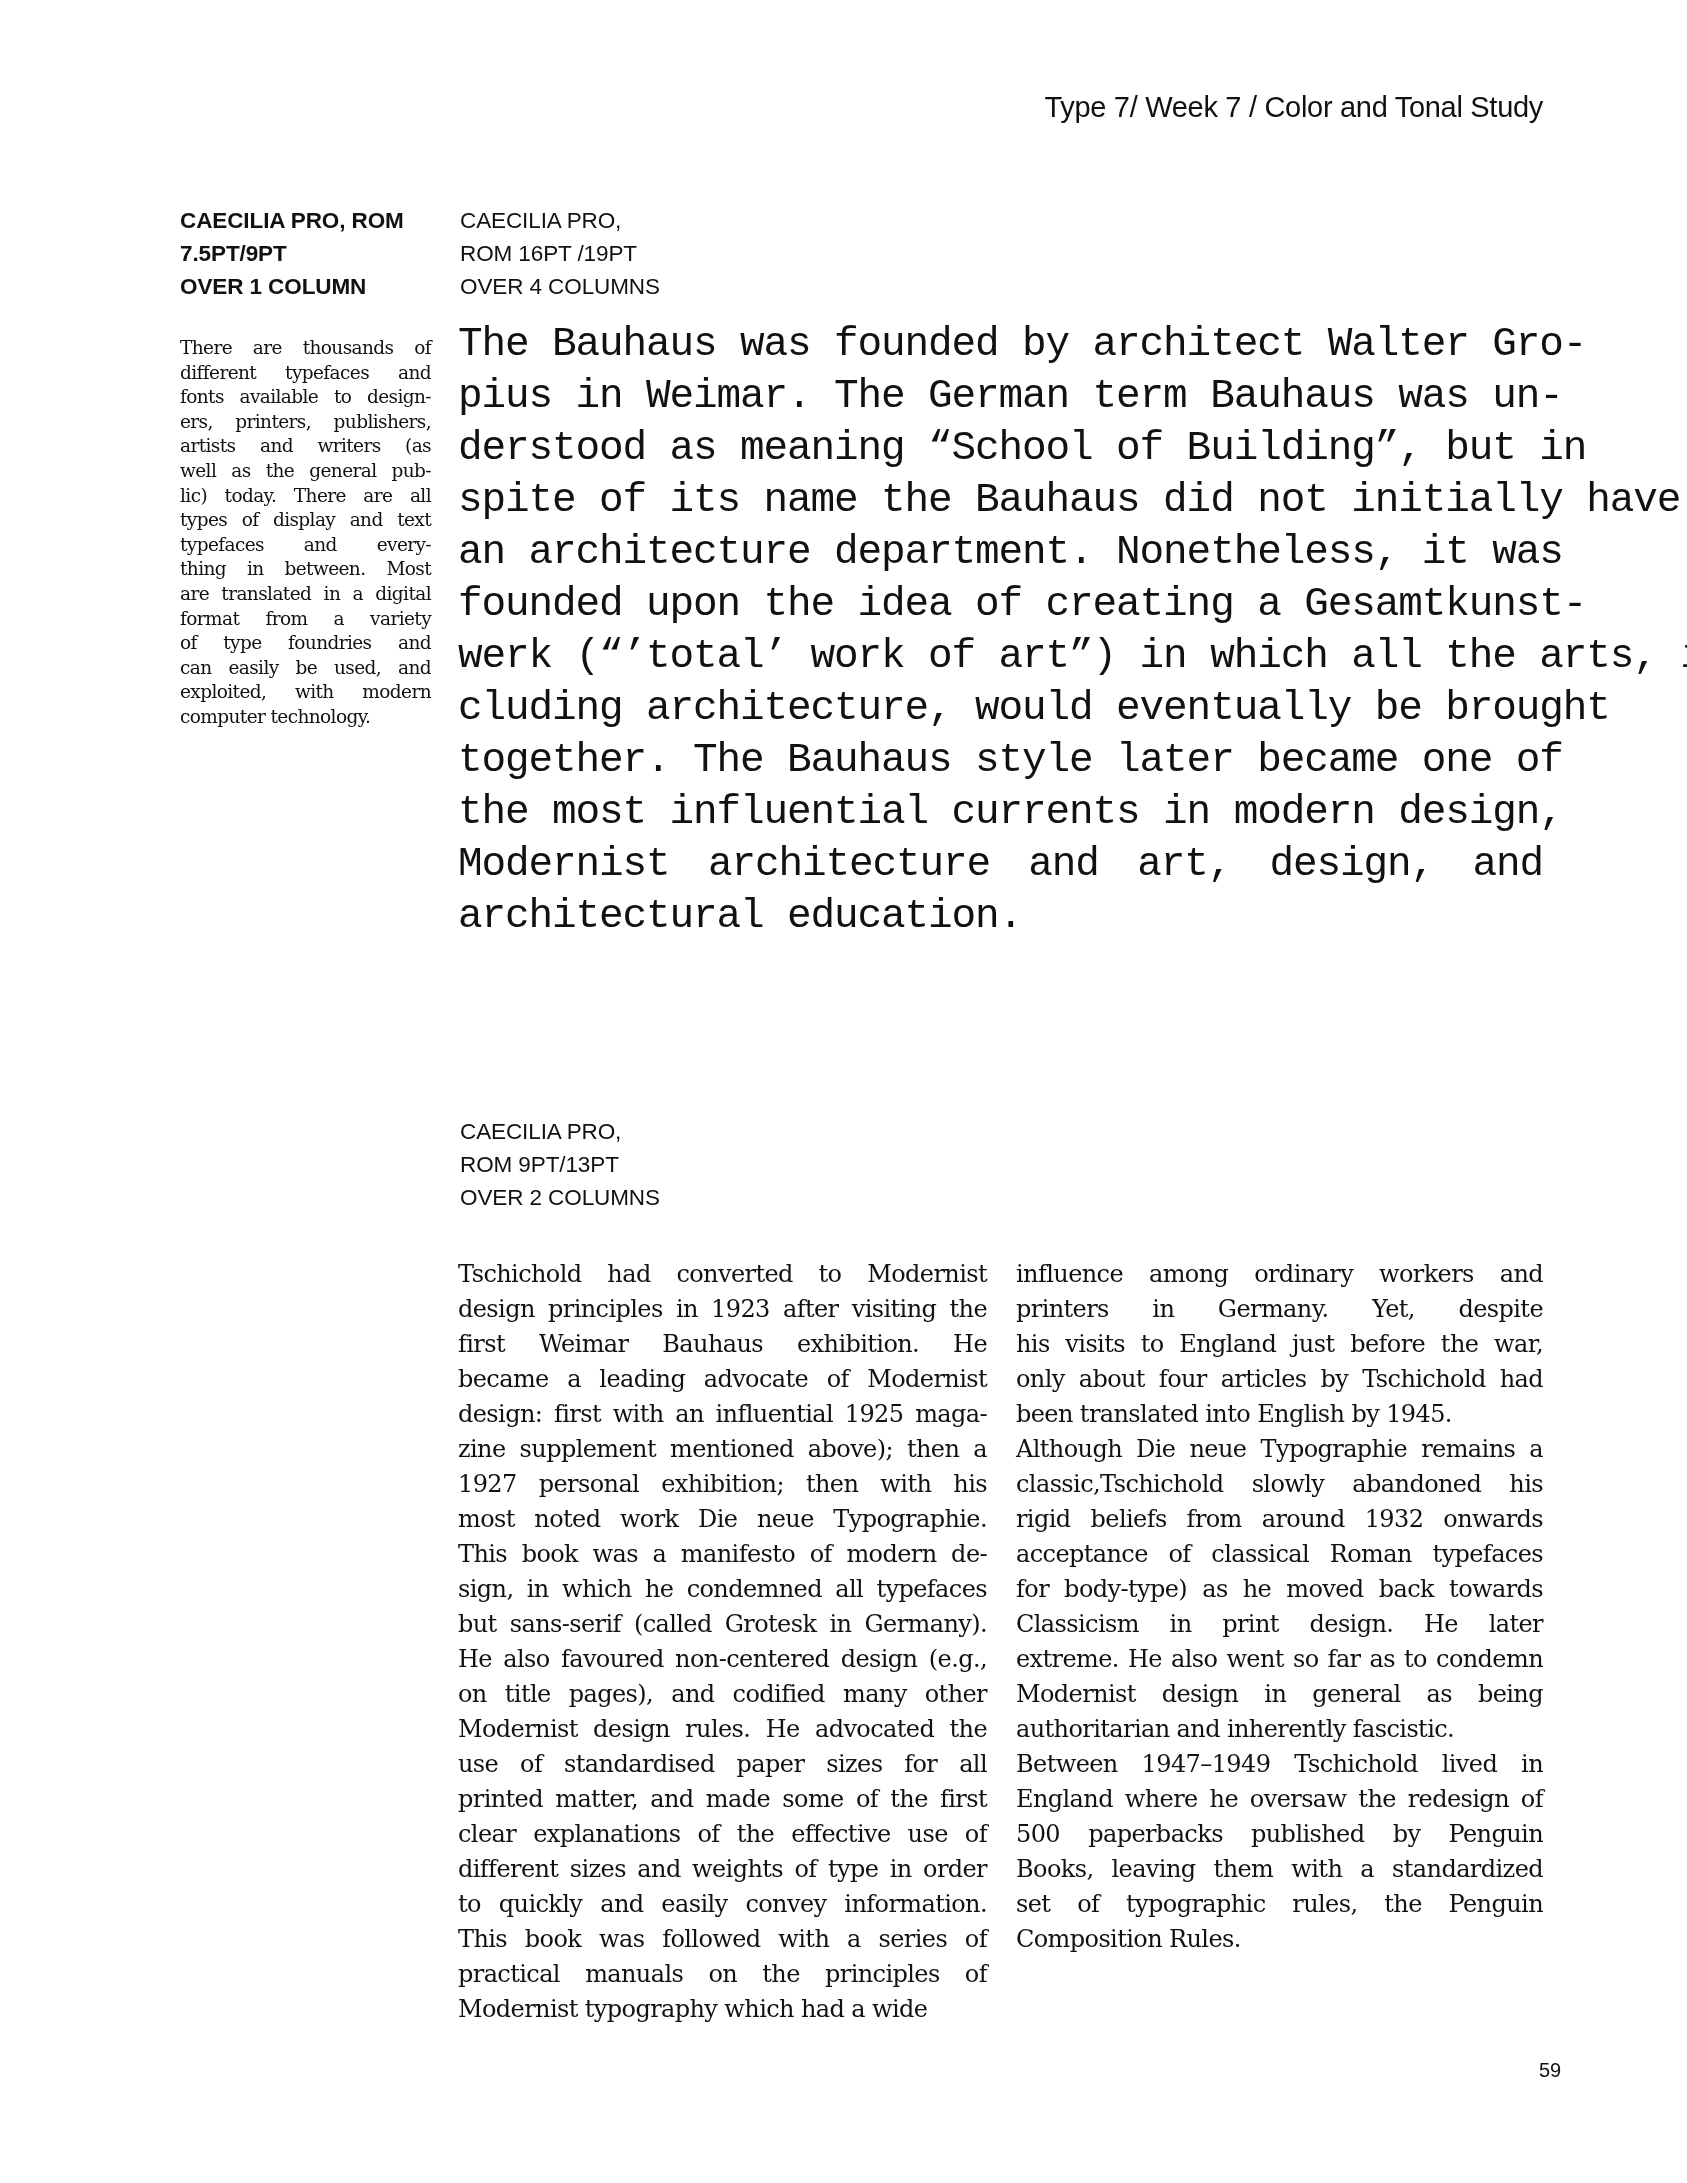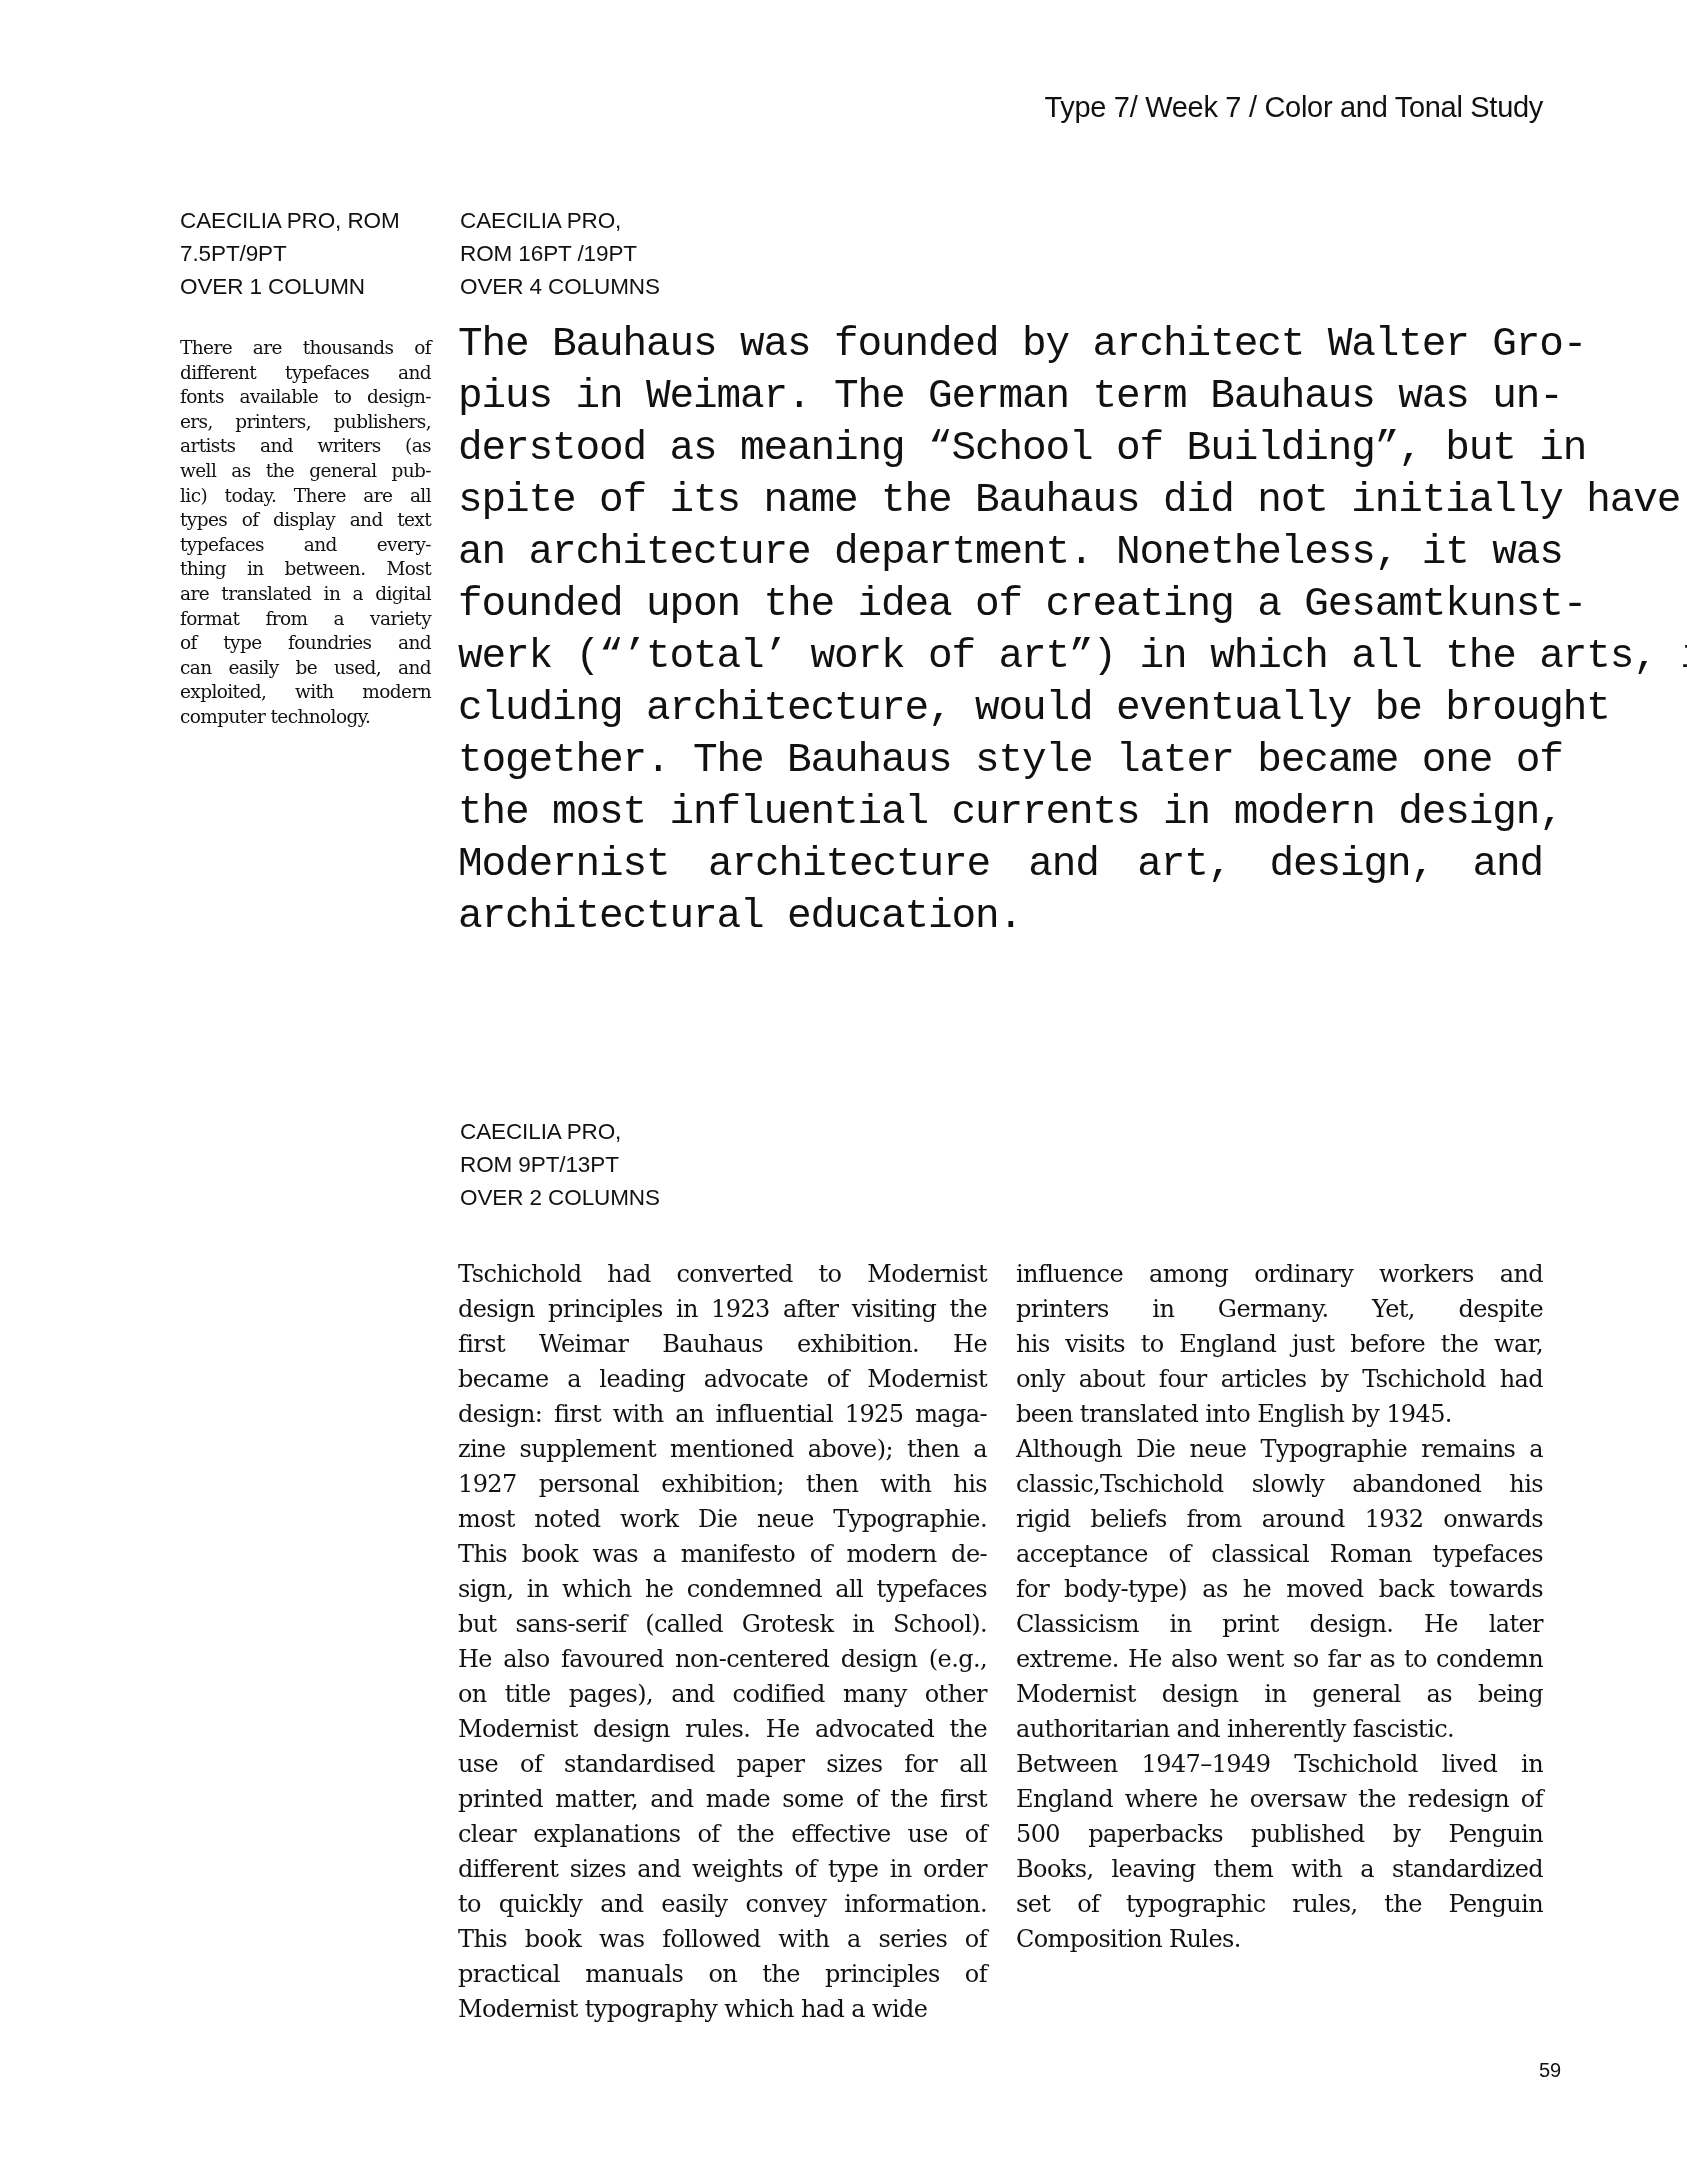--- a/index.html
+++ b/index.html
@@ -20,21 +20,21 @@
     .body-col div { height: 35px; letter-spacing: -0.6px; }
     .col-a { left: 458px; }
     .col-b { left: 1016px; width: 527px; }
     .page-num { left: 1539px; top: 2059px; font-size: 20px; }
   </style>
 </head>
 <body>
 
 <div class="abs sans header">Type 7/ Week 7 / Color and Tonal Study</div>
 
-<div class="abs sans spec" style="left:180px; top:204px;">
+<div class="abs sans spec" style="left:180px; top:204px;font-weight:bold;">
   <div>CAECILIA PRO, ROM</div>
   <div>7.5PT/9PT</div>
   <div>OVER 1 COLUMN</div>
 </div>
 
 <div class="abs sans spec" style="left:460px; top:204px;">
   <div>CAECILIA PRO,</div>
   <div>ROM 16PT /19PT</div>
   <div>OVER 4 COLUMNS</div>
 </div>
@@ -83,21 +83,21 @@
     <div>Tschichold had converted to Modernist</div>
     <div>design principles in 1923 after visiting the</div>
     <div>first Weimar Bauhaus exhibition. He</div>
     <div>became a leading advocate of Modernist</div>
     <div>design: first with an influential 1925 maga-</div>
     <div>zine supplement mentioned above); then a</div>
     <div>1927 personal exhibition; then with his</div>
     <div>most noted work Die neue Typographie.</div>
     <div>This book was a manifesto of modern de-</div>
     <div>sign, in which he condemned all typefaces</div>
-    <div>but sans-serif (called Grotesk in School).</div>
+    <div>but sans-serif (called Grotesk in Germany).</div>
     <div>He also favoured non-centered design (e.g.,</div>
     <div>on title pages), and codified many other</div>
     <div>Modernist design rules. He advocated the</div>
     <div>use of standardised paper sizes for all</div>
     <div>printed matter, and made some of the first</div>
     <div>clear explanations of the effective use of</div>
     <div>different sizes and weights of type in order</div>
     <div>to quickly and easily convey information.</div>
     <div>This book was followed with a series of</div>
     <div>practical manuals on the principles of</div>

